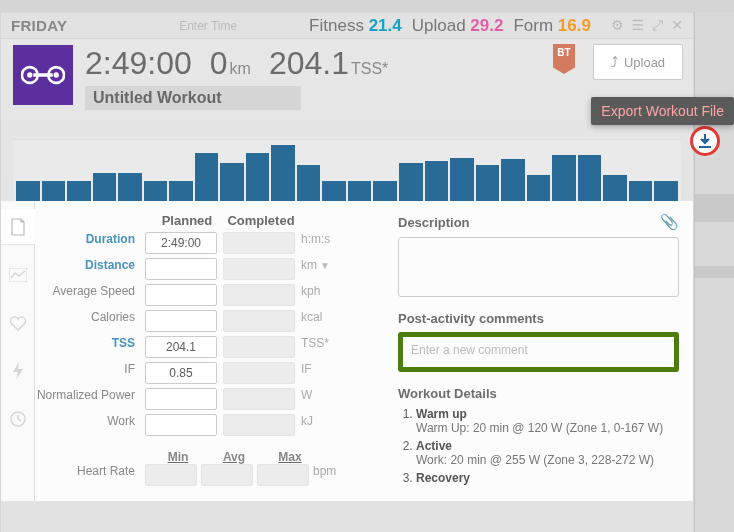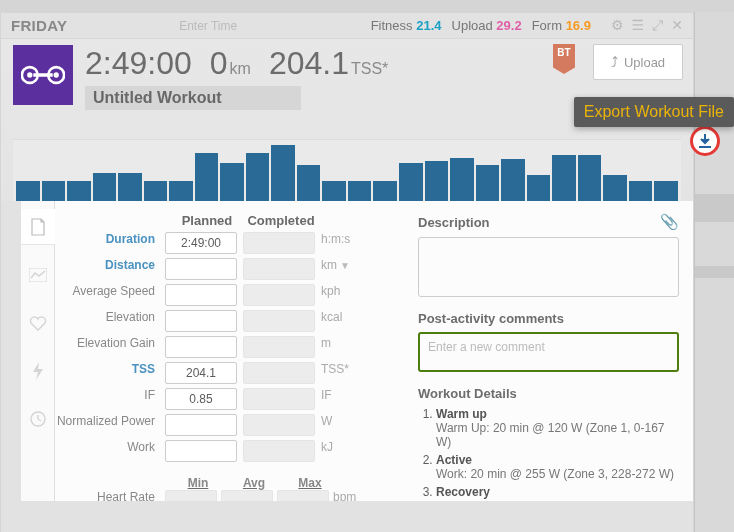--- a/index.html
+++ b/index.html
@@ -4,21 +4,21 @@
 <style>
   * { box-sizing: border-box; margin: 0; padding: 0; }
   body { font-family: -apple-system, "Helvetica Neue", Arial, sans-serif; background: #d5d5d5; width: 734px; height: 532px; overflow: hidden; position: relative; }
   .outer { position: absolute; left:0; top:12px; width:734px; height:532px; }
   .panel { position: absolute; left:1px; top:1px; width:692px; height:530px; background:#E2E2E2; }
   .header { height:25px; padding: 4px 10px; display:flex; align-items:center; gap:10px; color:#777; }
   .day { font-weight:700; font-size:15px; color:#888; letter-spacing:.3px; }
   .date { font-size:12px; color:#888;margin-top:36px; }
   .enter-time { font-size:12px; color:#bbb; }
   .hdr-spacer { flex:1; }
-  .ffm { font-size:13px; }
+  .ffm { font-size:17px; }
   .ffm span.v { font-weight:600; }
   .fit { color:#1aa2c4; } .fat { color:#e05fa7; } .frm { color:#f59b23; }
   .hdr-icons { display:flex; gap:8px; margin-left:10px; color:#bbb; }
   .hdr-icons span { cursor:pointer; font-size:14px; }
 
   .upper { background:linear-gradient(#e7e7e7,#e4e4e4); border-top:1px solid #d7d7d7; padding:6px 12px 0 12px; height:163px; position:relative;}
   .row1 { display:flex; align-items:flex-start; gap:12px; }
   .activity-icon { width:60px; height:60px; background:#5b2f9e; display:flex; align-items:center; justify-content:center; }
   .activity-icon svg { width:44px; height:24px; }
   .timeblock { flex:1; }
@@ -26,25 +26,25 @@
   .time-row .big { font-size:32px; font-weight:300; color:#6c6c6c; }
   .time-row .unit { font-size:16px; color:#8b8b8b; margin-left:2px; }
   .title-bar { margin-top:4px; }
   .title-input { background:#d6d6d6; border:none; padding:3px 8px; font-size:16px; font-weight:700; color:#686868; width:216px; }
   .bt-ribbon { position:absolute; right:118px; top:5px; width:22px; height:30px; background:#d47b5f; color:#fff; font-size:10px; font-weight:700; display:flex; justify-content:center; padding-top:3px; clip-path: polygon(0 0,100% 0,100% 78%,50% 100%,0 78%);}
   .upload-btn { position:absolute; right:10px; top:5px; width:90px; height:36px; border:1px solid #ccc; background:#fff; border-radius:2px; display:flex; align-items:center; justify-content:center; gap:6px; color:#9a9a9a; cursor:pointer; font-size:13px;}
   .upload-btn .up-ic { font-size:14px;}
   .graph { position:absolute; left:12px; right:12px; bottom:0; height:62px; background:#eaeaea; border-top:1px solid #ddd; display:flex; align-items:flex-end; padding:0 2px;}
   .bar { background:#2a6a96; margin:0 1px; }
 
-  .tooltip { position:absolute; right:0; top:85px; background:#5a5a5a; color:#eab308; font-size:16px; padding:6px 10px; border-radius:2px; box-shadow:0 2px 6px rgba(0,0,0,.3); z-index:10;}
+  .tooltip { position:absolute; right:0; top:85px; background:#5a5a5a; color:#fca5a5; font-size:14px; padding:6px 10px; border-radius:2px; box-shadow:0 2px 6px rgba(0,0,0,.3); z-index:10;}
   .dl-circle { position:absolute; right:14px; top:114px; width:30px; height:30px; border:3px solid #e53935; border-radius:50%; display:flex; align-items:center; justify-content:center; z-index:9; background:#fff;}
   .dl-circle svg { width:16px; height:16px;}
 
-  .body { display:flex; height:300px;margin-left:20px; }
+  .body { display:flex; height:300px; }
   .iconbar { width:34px; background:#fafafa; display:flex; flex-direction:column; border-right:1px solid #ddd; padding-top:8px; gap:12px; align-items:center; color:#cfcfcf;}
   .iconbar .tab { width:34px; height:36px; display:flex; align-items:center; justify-content:center; cursor:pointer; color:#ccc;}
   .iconbar .tab.active { color:#bbb; background:#fff;}
   .iconbar .tab:first-child { border-bottom:1px solid #e6e6e6;}
 
   .main { flex:1; background:#fcfcfc; display:flex; padding:12px 14px 0 0; overflow:hidden; color:#6b6b6b; font-size:13px;}
   .left-col { width:345px; }
   .metrics-hdr { display:flex; margin-left:115px; margin-bottom:4px;}
   .metrics-hdr div { width:74px; font-weight:700; color:#6a6a6a; text-align:center; font-size:13px;}
   .metric-row { display:flex; align-items:flex-start; height:26px;}
@@ -53,21 +53,21 @@
   .metric-row input { width:72px; height:22px; border:1px solid #ccc; border-radius:2px; text-align:center; font-size:12px; color:#5b5b5b; margin-right:6px; }
   .metric-row .ro { width:72px; height:22px; border:1px solid #e5e5e5; background:#ececec; margin-right:6px; border-radius:2px;}
   .metric-row .ro3 { width:52px; height:22px; border:1px solid #e5e5e5; background:#ececec; margin-right:4px; border-radius:2px;}
   .metric-row .u { width:40px; color:#aaa; font-size:12px;}
   .hr3 { display:flex; margin-left:115px; margin-top:10px;text-decoration:underline;}
   .hr3 div { width:56px; text-align:center; color:#888; font-weight:700; font-size:12px;}
 
   .right-col { flex:1; padding-left:18px; position:relative;}
   .sect-title { font-weight:700; color:#6d6d6d; margin-bottom:6px; display:flex; justify-content:space-between; align-items:center;}
   .desc-box { border:1px solid #ccc; height:60px; border-radius:3px; margin-bottom:14px;}
-  .comment-box { border:2px solid #4d7c0f; height:40px; border-radius:3px; padding:6px 8px; color:#bbb; font-size:12px; margin-bottom:14px;}
+  .comment-box { border:5px solid #4d7c0f; height:40px; border-radius:3px; padding:6px 8px; color:#bbb; font-size:12px; margin-bottom:14px;}
   .wd-list { font-size:12px; color:#5f5f5f;}
   .wd-list ol { margin-left:18px;}
   .wd-list li { margin-bottom:4px;}
   .wd-list li b { color:#555;}
   .wd-list .d { color:#777;}
 
   .footer { position:absolute; left:1px; bottom:1px; width:691px; height:36px; border-top:1px solid #ccc; background:#efefef; display:flex; align-items:center; padding:0 10px; gap:8px; font-size:12px; color:#666;}
   .footer .chk { display:flex; align-items:center; gap:6px;}
   .footer .spacer { flex:1;}
   .footer button { height:24px; padding:0 14px; border:1px solid #b8b8b8; background:linear-gradient(#fff,#eee); border-radius:3px; font-size:12px; color:#555; cursor:pointer;}
@@ -216,30 +216,24 @@
                 <div class="ro"></div>
                 <span class="u">km<span class="disclosure">▼</span></span>
               </div>
               <div class="metric-row">
                 <label class="">Average Speed</label>
                 <input value="" style="">
                 <div class="ro"></div>
                 <span class="u">kph</span>
               </div>
               <div class="metric-row">
-                <label class="">Elevation</label>
+                <label class="">Calories</label>
                 <input value="" style="">
                 <div class="ro"></div>
                 <span class="u">kcal</span>
-              </div>
-              <div class="metric-row">
-                <label class="">Elevation Gain</label>
-                <input value="" style="">
-                <div class="ro"></div>
-                <span class="u">m</span>
               </div>
               <div class="metric-row">
                 <label class="link">TSS</label>
                 <input value="204.1" style="">
                 <div class="ro"></div>
                 <span class="u">TSS*</span>
               </div>
               <div class="metric-row">
                 <label class="">IF</label>
                 <input value="0.85" style="">

